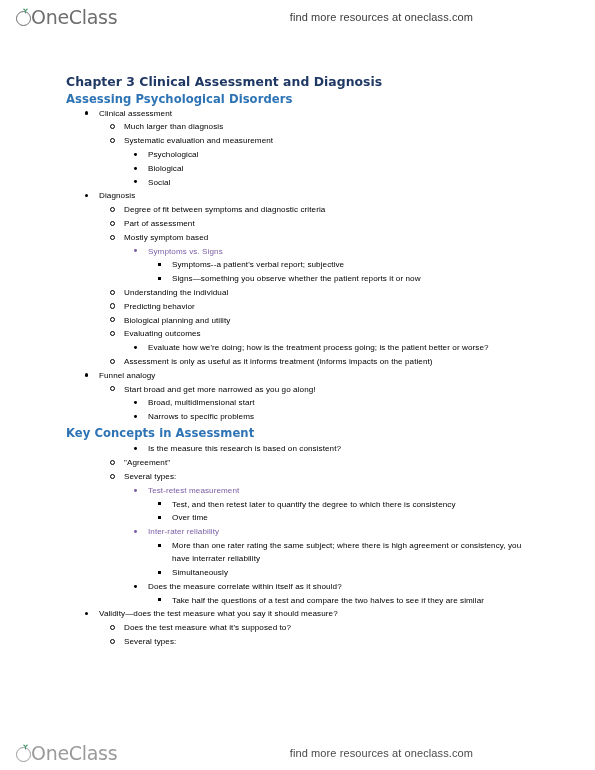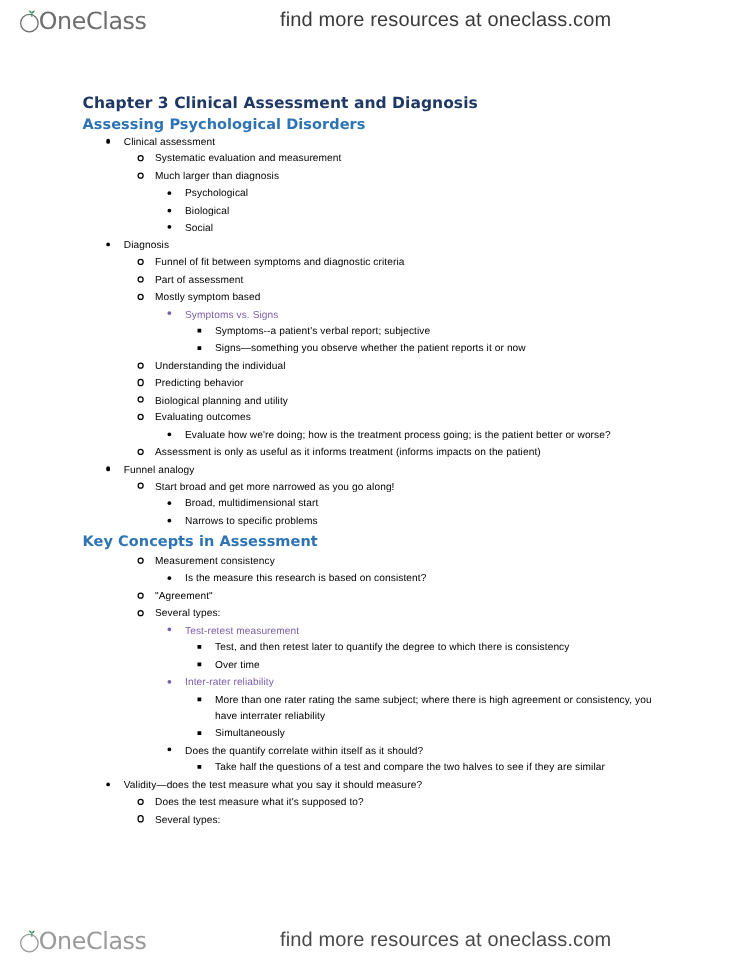--- a/index.html
+++ b/index.html
@@ -60,22 +60,22 @@
     font-size:19px;
     letter-spacing:-0.3px;
     color:#6e6e6e;
     margin-left:-2px;
     line-height:1;
   }
   .brand-bar.footer .logo-text { color:#9a9a9a; }
 
   .brand-tagline {
     position:absolute;
-    right:22px;
-    font-size:16px;
+    right:38px;
+    font-size:11px;
     color:#3a3a3a;
     letter-spacing:0.1px;
   }
   .brand-bar.footer .brand-tagline { color:#4a4a4a; }
 
   
   .page {
     position:absolute;
     left:0; top:34px;
     width:595px;
@@ -193,58 +193,57 @@
   <div class="brand-tagline">find more resources at oneclass.com</div>
 </div>
 
 <div class="page">
 
   <h1 class="doc-title">Chapter 3 Clinical Assessment and Diagnosis</h1>
   <h2 class="doc-subtitle">Assessing Psychological Disorders</h2>
 
   <div class="outline" id="outline-part1">
       <div class="item lvl1"><span class="bullet disc"></span><span>Clinical assessment</span></div>
+      <div class="item lvl2"><span class="bullet circle"></span><span>Much larger than diagnosis</span></div>
       <div class="item lvl2"><span class="bullet circle"></span><span>Systematic evaluation and measurement</span></div>
-      <div class="item lvl2"><span class="bullet circle"></span><span>Much larger than diagnosis</span></div>
       <div class="item lvl3"><span class="bullet disc"></span><span>Psychological</span></div>
       <div class="item lvl3"><span class="bullet disc"></span><span>Biological</span></div>
       <div class="item lvl3"><span class="bullet disc"></span><span>Social</span></div>
       <div class="item lvl1"><span class="bullet disc"></span><span>Diagnosis</span></div>
-      <div class="item lvl2"><span class="bullet circle"></span><span>Funnel of fit between symptoms and diagnostic criteria</span></div>
+      <div class="item lvl2"><span class="bullet circle"></span><span>Degree of fit between symptoms and diagnostic criteria</span></div>
       <div class="item lvl2"><span class="bullet circle"></span><span>Part of assessment</span></div>
       <div class="item lvl2"><span class="bullet circle"></span><span>Mostly symptom based</span></div>
       <div class="item lvl3 link"><span class="bullet disc"></span><span>Symptoms vs. Signs</span></div>
       <div class="item lvl4"><span class="bullet square"></span><span>Symptoms--a patient's verbal report; subjective</span></div>
       <div class="item lvl4"><span class="bullet square"></span><span>Signs—something you observe whether the patient reports it or now</span></div>
       <div class="item lvl2"><span class="bullet circle"></span><span>Understanding the individual</span></div>
       <div class="item lvl2"><span class="bullet circle"></span><span>Predicting behavior</span></div>
       <div class="item lvl2"><span class="bullet circle"></span><span>Biological planning and utility</span></div>
       <div class="item lvl2"><span class="bullet circle"></span><span>Evaluating outcomes</span></div>
       <div class="item lvl3"><span class="bullet disc"></span><span>Evaluate how we're doing; how is the treatment process going; is the patient better or worse?</span></div>
       <div class="item lvl2"><span class="bullet circle"></span><span>Assessment is only as useful as it informs treatment (informs impacts on the patient)</span></div>
       <div class="item lvl1"><span class="bullet disc"></span><span>Funnel analogy</span></div>
       <div class="item lvl2"><span class="bullet circle"></span><span>Start broad and get more narrowed as you go along!</span></div>
       <div class="item lvl3"><span class="bullet disc"></span><span>Broad, multidimensional start</span></div>
       <div class="item lvl3"><span class="bullet disc"></span><span>Narrows to specific problems</span></div>
     </div>
 
   <h2 class="section-heading">Key Concepts in Assessment</h2>
 
   <div class="outline" id="outline-part2">
-      <div class="item lvl2"><span class="bullet circle"></span><span>Measurement consistency</span></div>
       <div class="item lvl3"><span class="bullet disc"></span><span>Is the measure this research is based on consistent?</span></div>
       <div class="item lvl2"><span class="bullet circle"></span><span>"Agreement"</span></div>
       <div class="item lvl2"><span class="bullet circle"></span><span>Several types:</span></div>
       <div class="item lvl3 link"><span class="bullet disc"></span><span>Test-retest measurement</span></div>
       <div class="item lvl4"><span class="bullet square"></span><span>Test, and then retest later to quantify the degree to which there is consistency</span></div>
       <div class="item lvl4"><span class="bullet square"></span><span>Over time</span></div>
       <div class="item lvl3 link"><span class="bullet disc"></span><span>Inter-rater reliability</span></div>
       <div class="item lvl4"><span class="bullet square"></span><span>More than one rater rating the same subject; where there is high agreement or consistency, you have interrater reliability</span></div>
       <div class="item lvl4"><span class="bullet square"></span><span>Simultaneously</span></div>
-      <div class="item lvl3"><span class="bullet disc"></span><span>Does the quantify correlate within itself as it should?</span></div>
+      <div class="item lvl3"><span class="bullet disc"></span><span>Does the measure correlate within itself as it should?</span></div>
       <div class="item lvl4"><span class="bullet square"></span><span>Take half the questions of a test and compare the two halves to see if they are similar</span></div>
       <div class="item lvl1"><span class="bullet disc"></span><span>Validity—does the test measure what you say it should measure?</span></div>
       <div class="item lvl2"><span class="bullet circle"></span><span>Does the test measure what it's supposed to?</span></div>
       <div class="item lvl2"><span class="bullet circle"></span><span>Several types:</span></div>
     </div>
 
 </div>
 
 <div class="brand-bar footer">
   <div class="logo">

